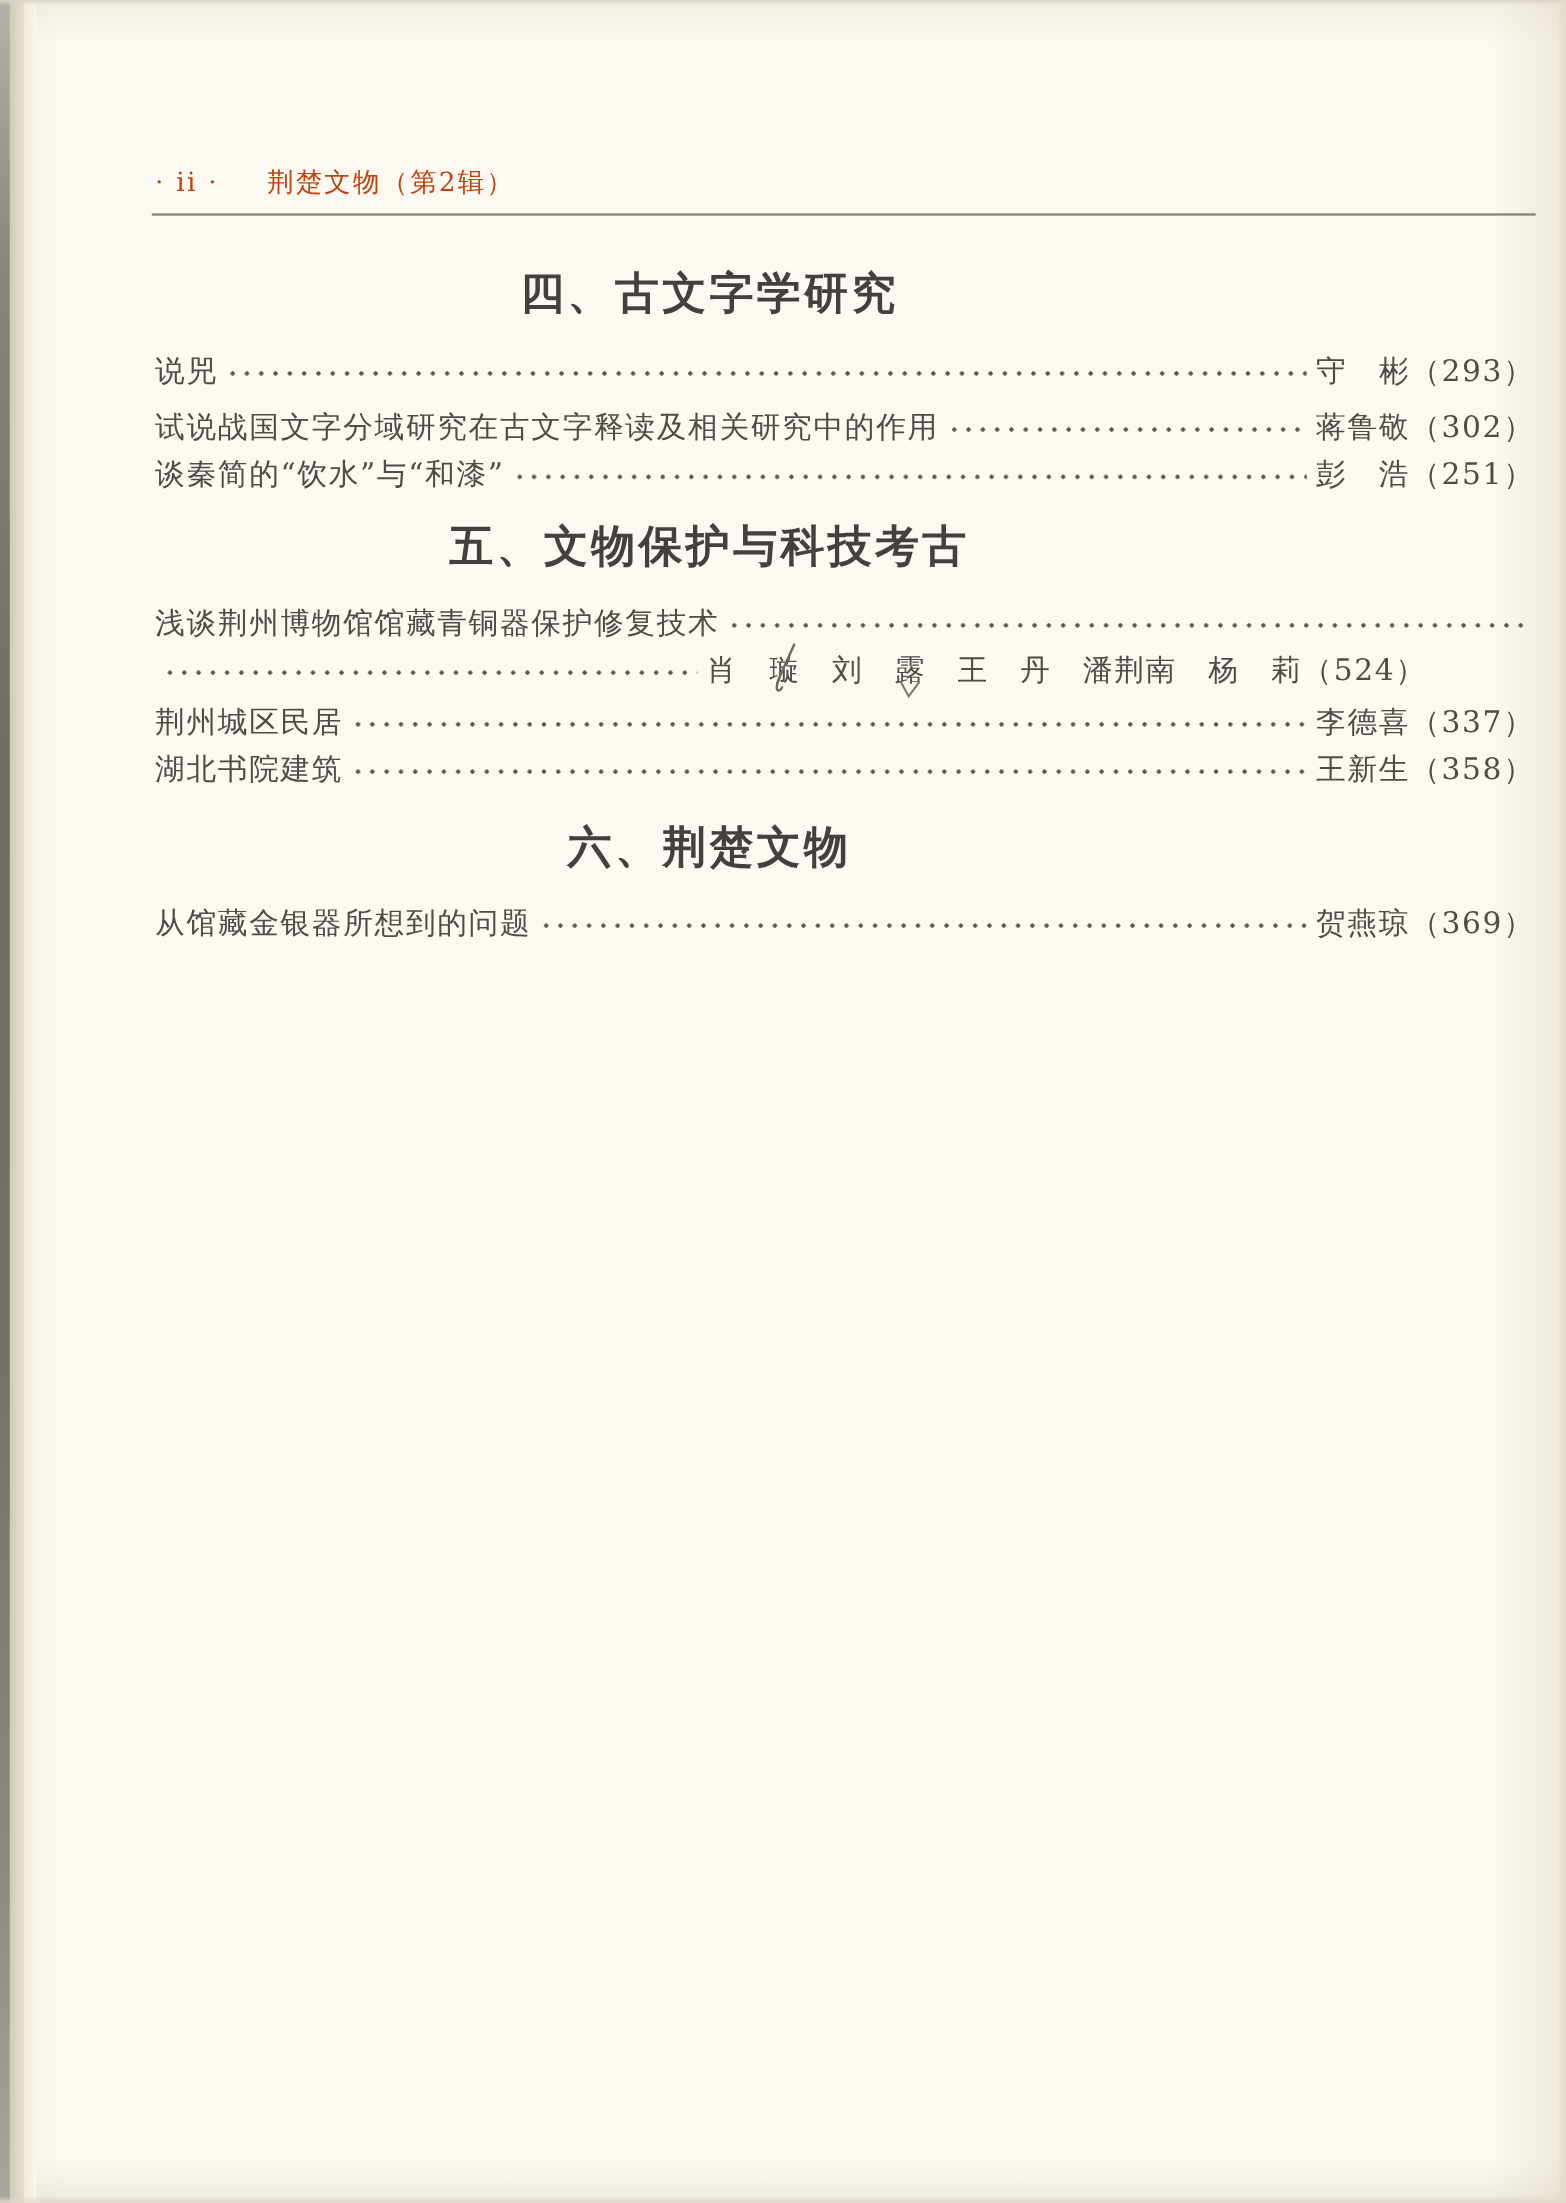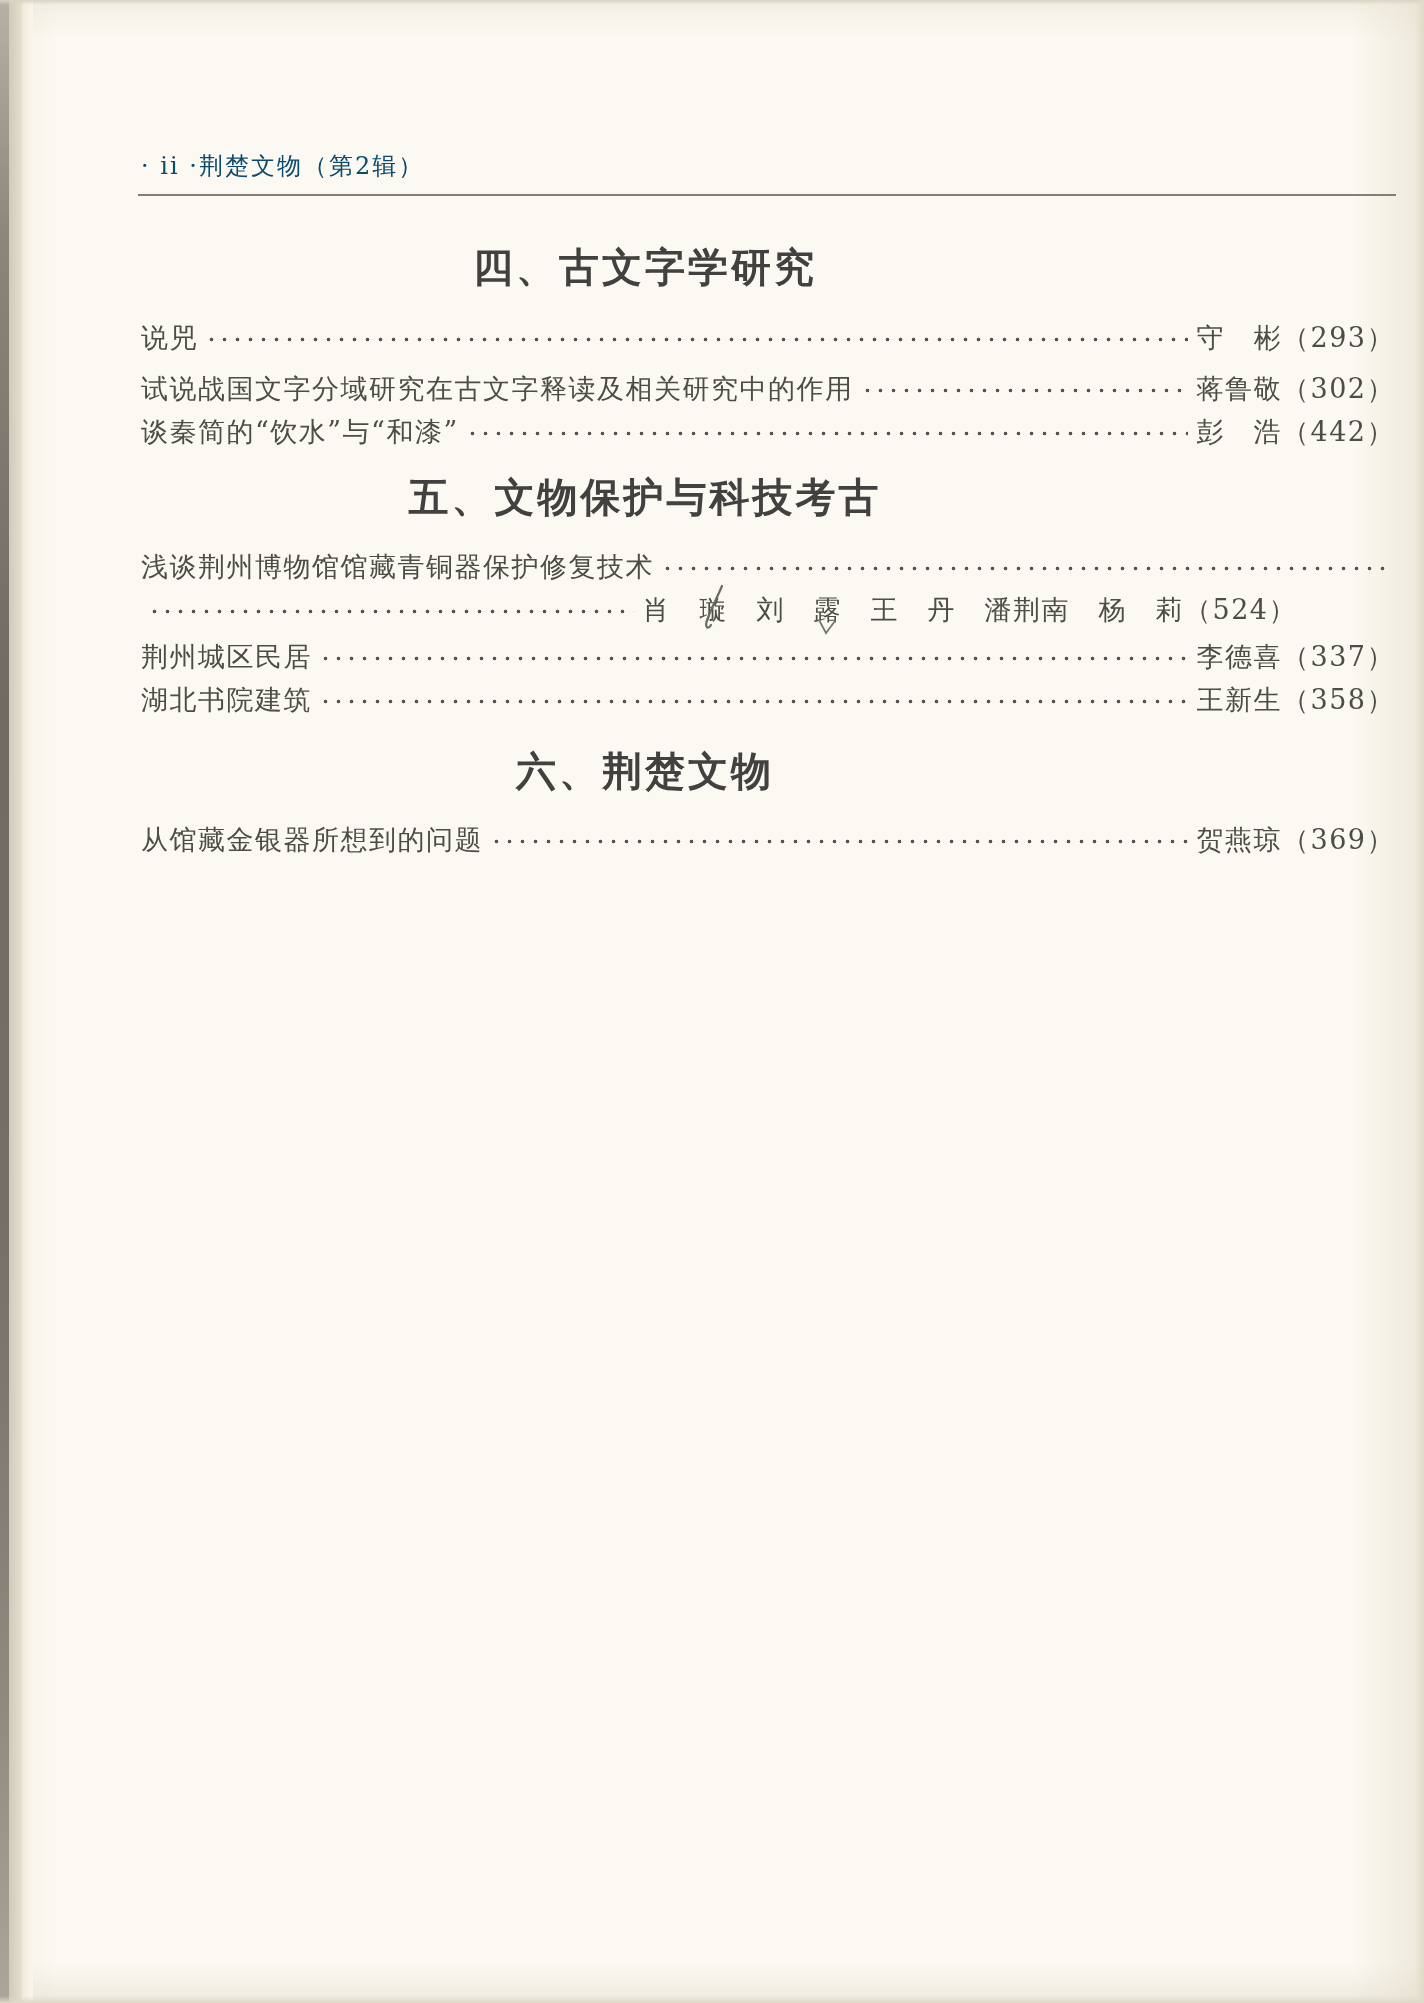--- a/index.html
+++ b/index.html
@@ -48,22 +48,22 @@
   }
   .edge-top { top: 0; left: 0; right: 0; height: 5px;
     background: linear-gradient(180deg, #d9d4c4, rgba(251,249,242,0)); }
   .edge-bottom { bottom: 0; left: 0; right: 0; height: 7px;
     background: linear-gradient(0deg, #ddd8c8, rgba(251,249,242,0)); }
   .edge-right { right: 0; top: 0; bottom: 0; width: 9px;
     background: linear-gradient(270deg, #e0dac8, rgba(251,249,242,0)); }
 
   .page-header {
     position: absolute; left: 141px; top: 150px;
-    display: flex; align-items: baseline; 
-    font-size: 24px; color: #0c4a6e; letter-spacing: 2px;
+    display: flex; align-items: baseline; gap: 44px;
+    font-size: 24px; color: #c2410c; letter-spacing: 2px;
     white-space: nowrap;
   }
   .header-rule {
     position: absolute; left: 138px; right: 28px; top: 194px;
     height: 2px; background: var(--rule); opacity: 0.85;
   }
 
   .heading {
     position: absolute; left: 140px; width: 1010px; height: 38px;
     text-align: center;
@@ -123,21 +123,21 @@
 
   <div class="row" style="top:371px">
     <span class="title">试说战国文字分域研究在古文字释读及相关研究中的作用</span>
     <span class="dots"></span>
     <span class="byline">蒋鲁敬（302）</span>
   </div>
 
   <div class="row" style="top:414px">
     <span class="title">谈秦简的“饮水”与“和漆”</span>
     <span class="dots"></span>
-    <span class="byline">彭　浩（442）</span>
+    <span class="byline">彭　浩（251）</span>
   </div>
 
   <div class="heading" style="top:478px">五、文物保护与科技考古</div>
 
   <div class="row" style="top:549px">
     <span class="title">浅谈荆州博物馆馆藏青铜器保护修复技术</span>
     <span class="dots"></span>
   </div>
 
   <div class="row row-cont" style="top:592px">

